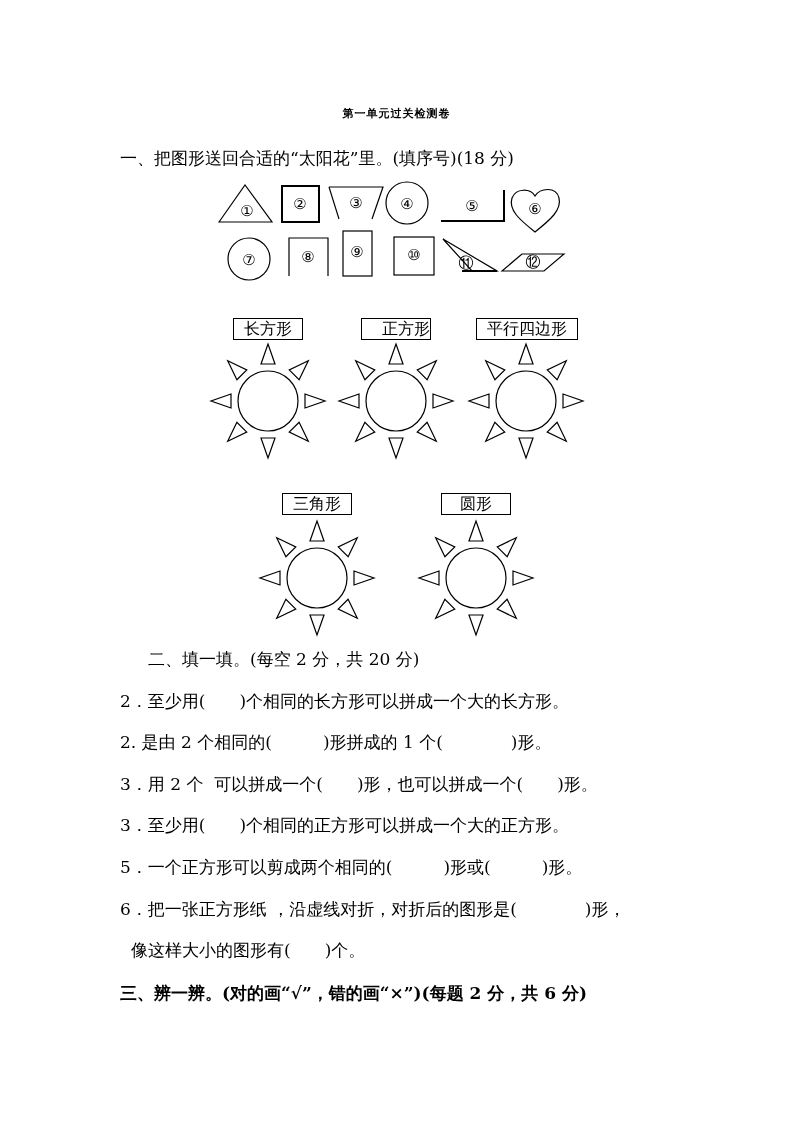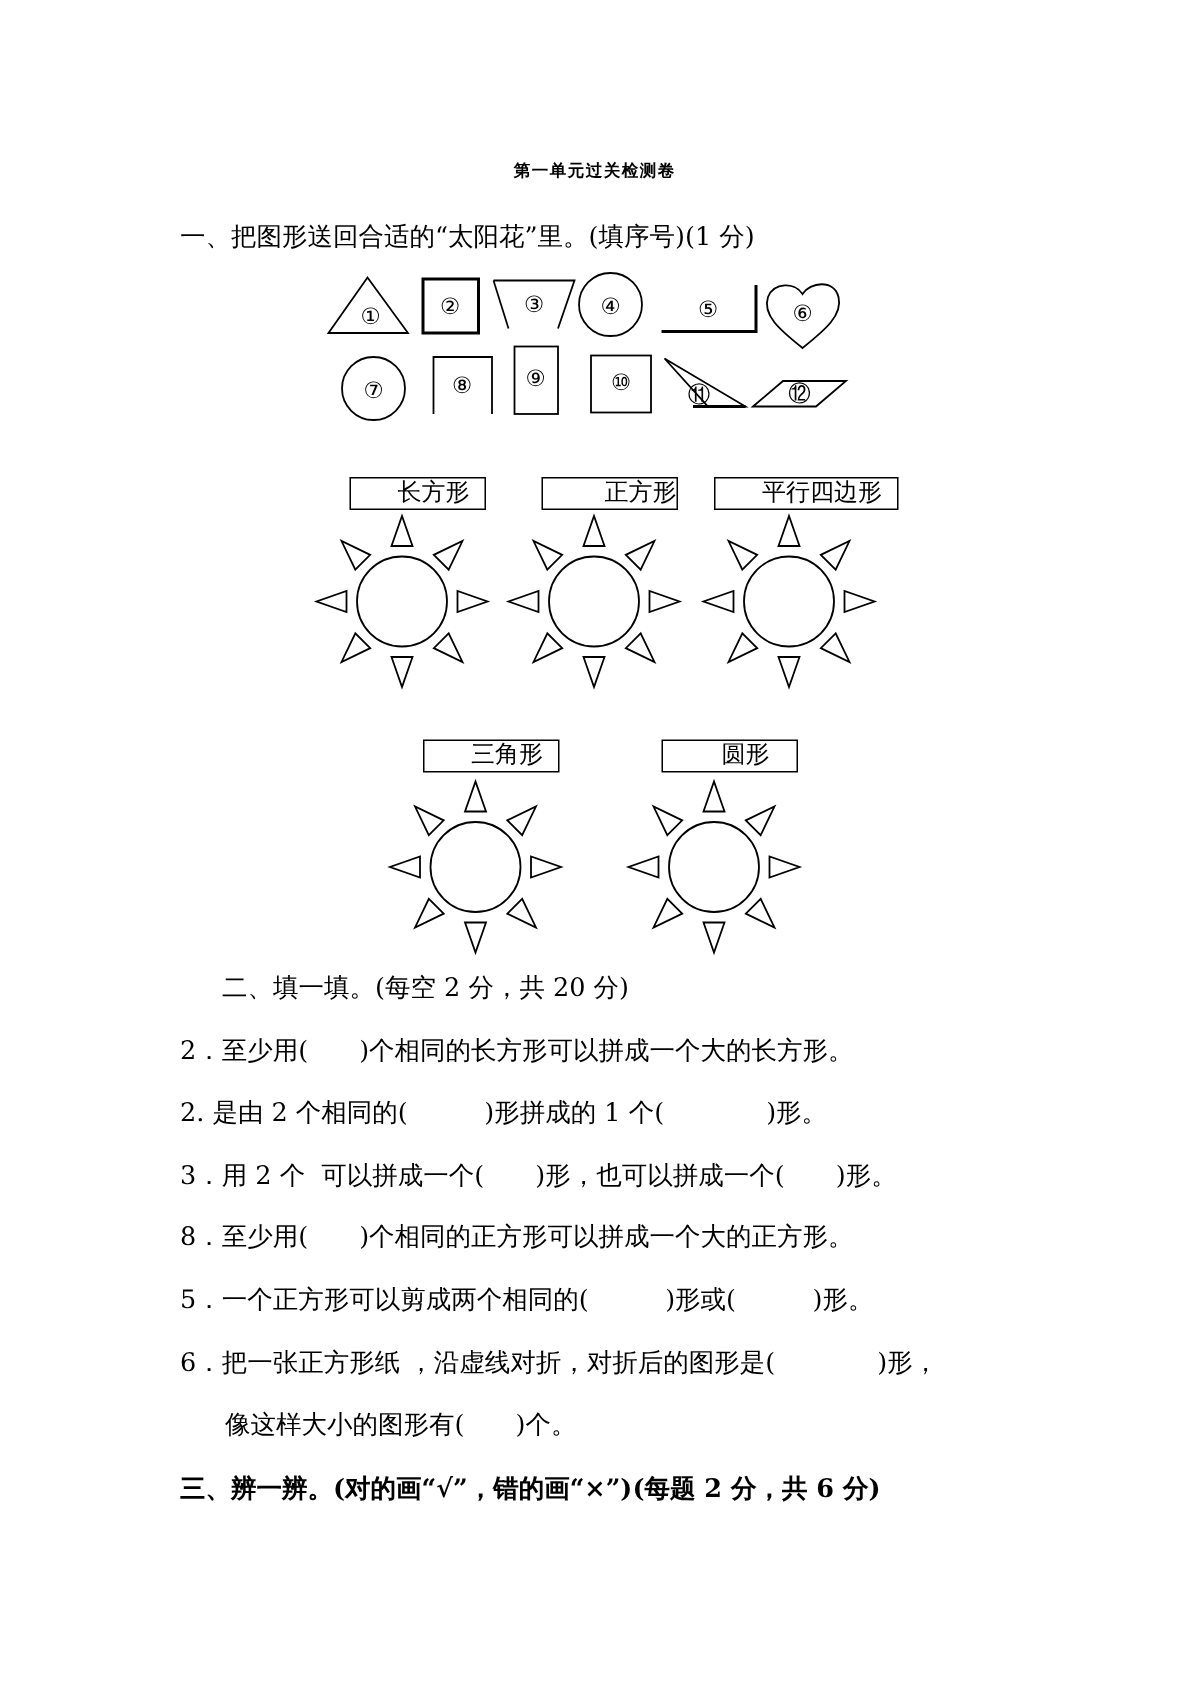--- a/index.html
+++ b/index.html
@@ -4,28 +4,28 @@
 <style>
   html, body { margin: 0; padding: 0; background: #ffffff; }
   body { width: 793px; height: 1122px; position: relative; overflow: hidden;
          font-family: "DejaVu Serif", "Liberation Serif", serif; color: #000; }
   .abs { position: absolute; }
   .title { left: 0; width: 793px; top: 106px; text-align: center; font-size: 11px; font-weight: bold;
            font-family: "DejaVu Sans", "Liberation Sans", sans-serif; letter-spacing: 1px; }
   .line { left: 120px; font-size: 17px; white-space: pre; line-height: 22px; }
   .shapes-svg { left: 0; top: 0; }
   .sun-label { position: absolute; border: 1.5px solid #000; background:#fff; text-align:center;
-               font-size: 16px; line-height: 20px; height: 20px; font-family: Liberation Sans, sans-serif; padding-left: 21px; }
+               font-size: 16px; line-height: 20px; height: 20px; font-family: Liberation Sans, sans-serif; }
 </style>
 </head>
 <body>
 
 <div class="abs title">第一单元过关检测卷</div>
 
-<div class="abs line" style="top:147px;">一、把图形送回合适的“太阳花”里。(填序号)(1 分)</div>
+<div class="abs line" style="top:147px;">一、把图形送回合适的“太阳花”里。(填序号)(18 分)</div>
 
 <svg class="abs shapes-svg" width="793" height="640" viewBox="0 0 793 640">
   <g fill="none" stroke="#000" stroke-width="1.2">
 
     <polygon points="219,222 245,185 272,222"></polygon>
     <rect x="282" y="186" width="37" height="36" stroke-width="2"></rect>
     <polyline points="329,187 383,187 372,219"></polyline>
     <line x1="329" y1="187" x2="339" y2="219"></line>
     <circle cx="407" cy="203" r="21"></circle>
     <polyline points="441,221 504,221 504,190" stroke-width="2"></polyline>
@@ -87,17 +87,17 @@
 <div class="sun-label" style="left:233px; top:318px; width:68px;">长方形</div>
 <div class="sun-label" style="left:361px; top:318px; width:68px;text-align:right;">正方形</div>
 <div class="sun-label" style="left:476px; top:318px; width:100px;">平行四边形</div>
 <div class="sun-label" style="left:282px; top:493px; width:68px;">三角形</div>
 <div class="sun-label" style="left:441px; top:493px; width:68px;">圆形</div>
 
 <div class="abs line" style="top:648px;margin-left:28px;">二、填一填。(每空 2 分，共 20 分)</div>
 <div class="abs line" style="top:690px;">2．至少用(　　)个相同的长方形可以拼成一个大的长方形。</div>
 <div class="abs line" style="top:731px;">2. 是由 2 个相同的(　　　)形拼成的 1 个(　　　　)形。</div>
 <div class="abs line" style="top:773px;">3．用 2 个  可以拼成一个(　　)形，也可以拼成一个(　　)形。</div>
-<div class="abs line" style="top:814px;">8．至少用(　　)个相同的正方形可以拼成一个大的正方形。</div>
+<div class="abs line" style="top:814px;">3．至少用(　　)个相同的正方形可以拼成一个大的正方形。</div>
 <div class="abs line" style="top:856px;">5．一个正方形可以剪成两个相同的(　　　)形或(　　　)形。</div>
 <div class="abs line" style="top:898px;">6．把一张正方形纸 ，沿虚线对折，对折后的图形是(　　　　)形，</div>
-<div class="abs line" style="top:939px; left:150px;">像这样大小的图形有(　　)个。</div>
+<div class="abs line" style="top:939px; left:131px;">像这样大小的图形有(　　)个。</div>
 <div class="abs line" style="top:982px;font-weight:bold;">三、辨一辨。(对的画“√”，错的画“×”)(每题 2 分，共 6 分)</div>
 
 </body></html>

